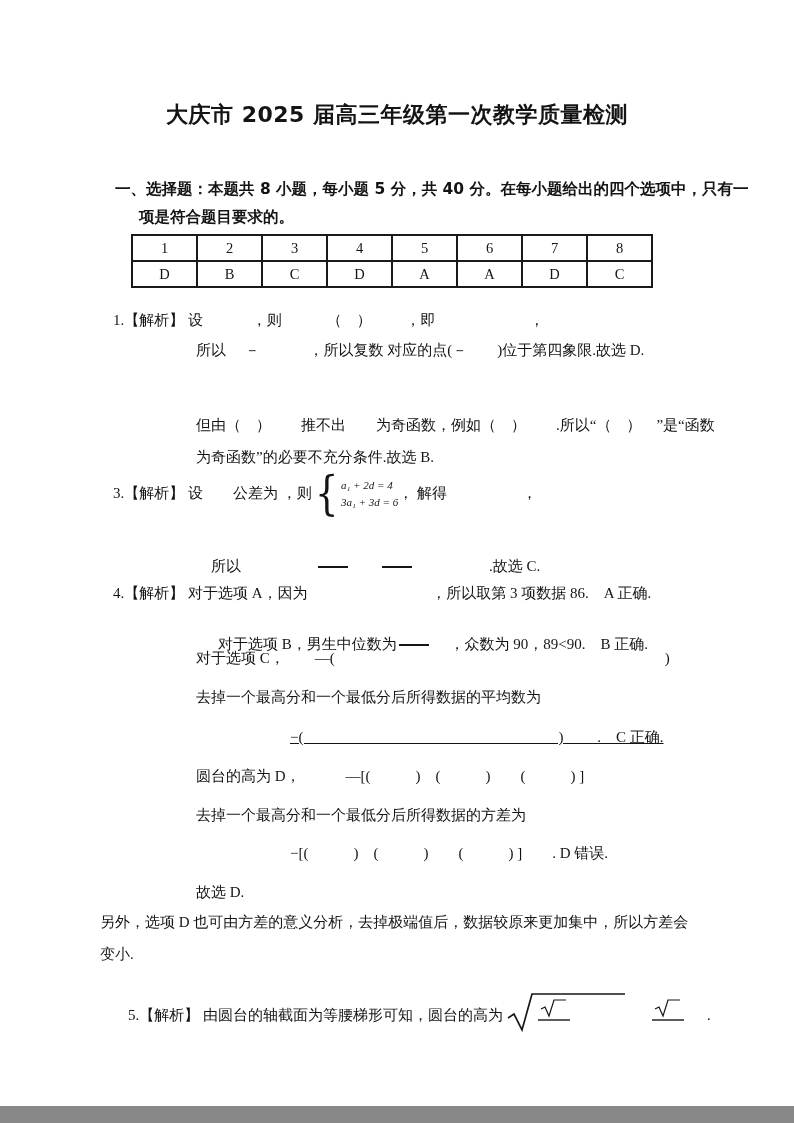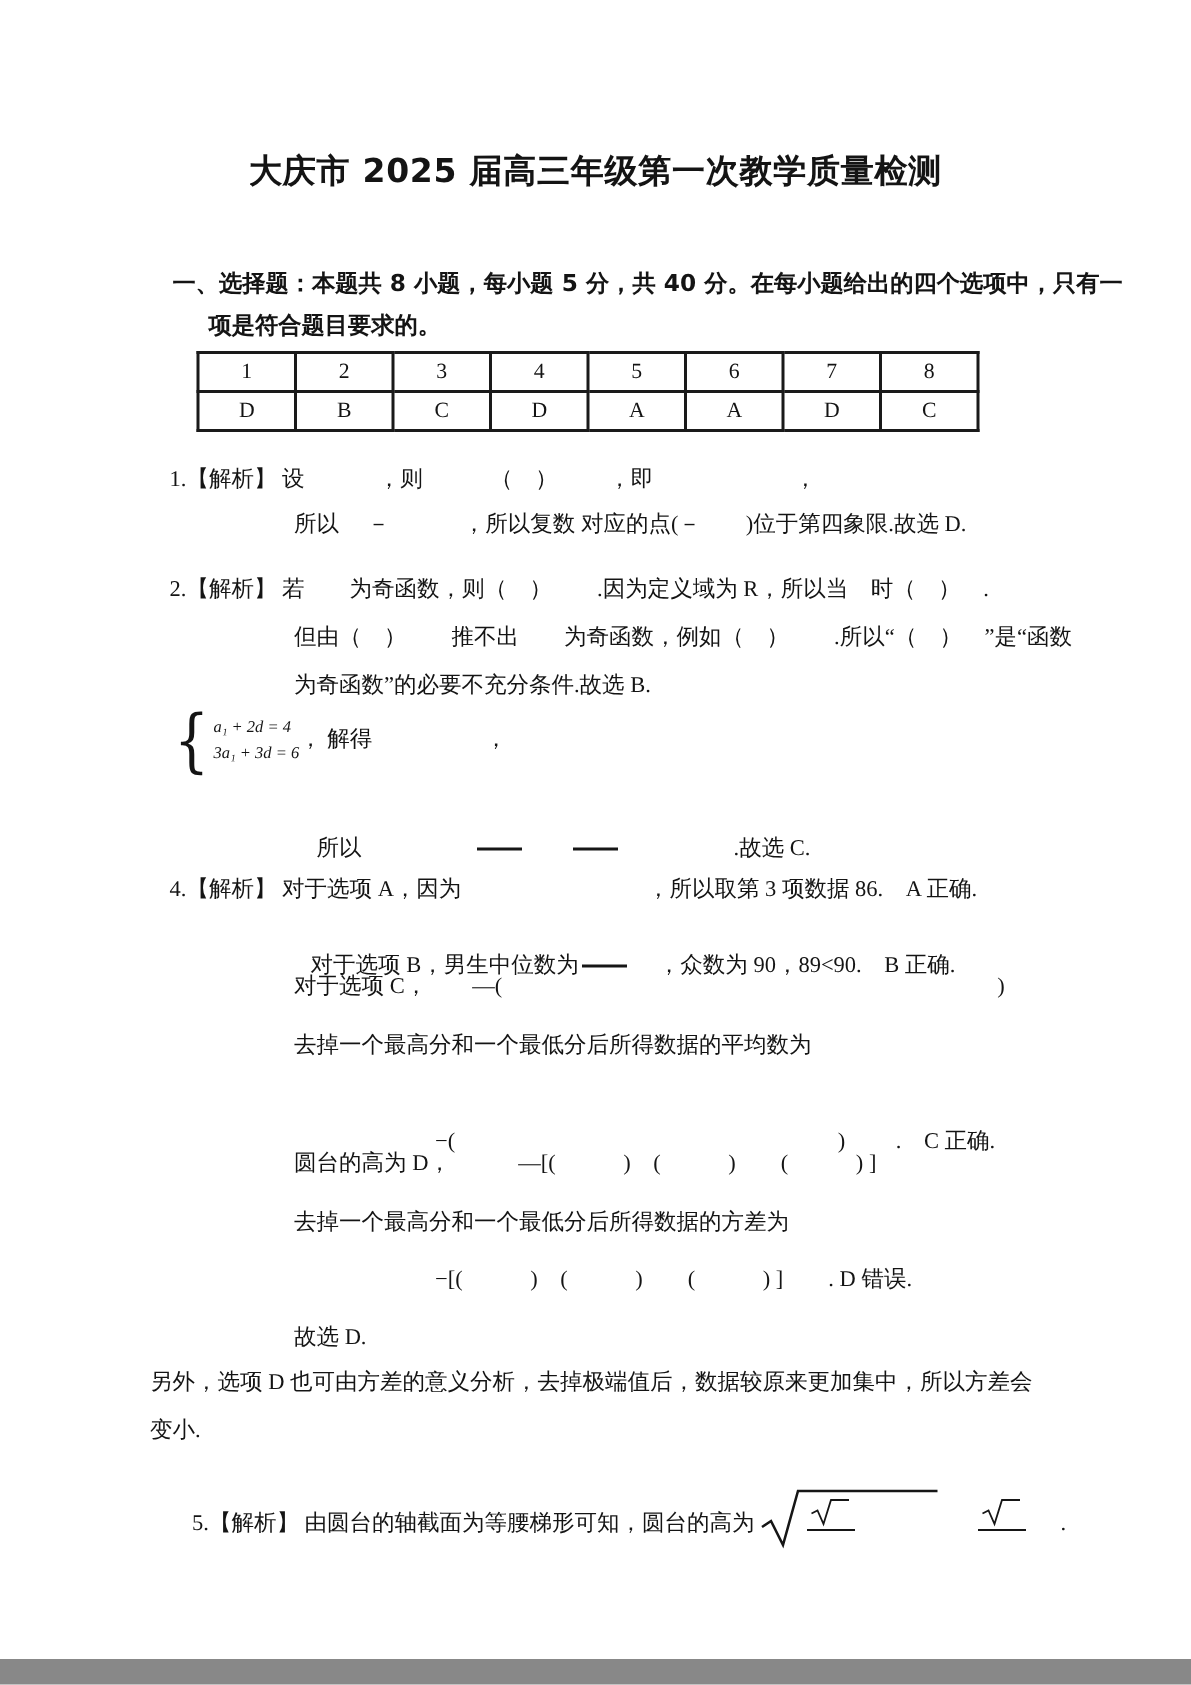--- a/index.html
+++ b/index.html
@@ -67,38 +67,37 @@
       <td>A</td>
       <td>D</td>
       <td>C</td>
     </tr>
   </tbody>
     </table>
 
   <div class="abs" style="left:113px;top:311px;text-align:center;">1.【解析】 设　　　 ，则　　　（　）　　 ，即　　　　　　 ，</div>
   <div class="abs" style="left:196px;top:341px;">所以　 －　　　 ，所以复数 对应的点(－　　)位于第四象限.故选 D.</div>
 
-  <div class="abs" style="left:113px;top:384px;">2.【解析】 若　　为奇函数，则（　）　　.因为定义域为 R，所以当　时（　）　.</div>
   <div class="abs" style="left:196px;top:416px;">但由（　）　　推不出　　为奇函数，例如（　）　　.所以“（　）　”是“函数</div>
   <div class="abs" style="left:196px;top:448px;">为奇函数”的必要不充分条件.故选 B.</div>
 
   <div class="abs sys" style="left:113px;top:474px;">
-    <span class="brace">{</span><span class="eqcol"><span>a₁ + 2d = 4</span><span>3a₁ + 3d = 6</span></span><span>， 解得</span><span>　　　　　，</span>
+    <span>3.【解析】 设　　公差为 ，则</span><span class="brace">{</span><span class="eqcol"><span>a₁ + 2d = 4</span><span>3a₁ + 3d = 6</span></span><span>， 解得</span><span>　　　　　，</span>
   </div>
   <div class="abs" style="left:196px;top:538px;">
     <span>所以　　　　　</span><span class="hbar"></span><span>　　</span><span class="hbar"></span><span>　　　　　.故选 C.</span>
   </div>
 
   <div class="abs" style="left:113px;top:584px;">4.【解析】 对于选项 A，因为　　　　　　　　 ，所以取第 3 项数据 86.　A 正确.</div>
-  <div class="abs" style="left:192px;top:616px;">
+  <div class="abs" style="left:203px;top:616px;">
     <span>对于选项 B，男生中位数为</span><span class="hbar"></span><span>　 ，众数为 90，89&lt;90.　B 正确.</span>
   </div>
   <div class="abs" style="left:196px;top:688px;">去掉一个最高分和一个最低分后所得数据的平均数为</div>
   <div class="abs" style="left:196px;top:649px;">对于选项 C，　　—(　　　　　　　　　　　　　　　　　　　　　　)</div>
-  <div class="abs" style="left:290px;top:752px;">−(　　　　　　　　　　　　　　　　　)　　 .　C 正确.</div>
+  <div class="abs" style="left:290px;top:728px;text-decoration:underline;">−(　　　　　　　　　　　　　　　　　)　　 .　C 正确.</div>
   <div class="abs" style="left:196px;top:767px;">圆台的高为 D，　　　—[(　　　)　(　　　)　　(　　　) ]</div>
   <div class="abs" style="left:196px;top:806px;">去掉一个最高分和一个最低分后所得数据的方差为</div>
   <div class="abs" style="left:290px;top:844px;">−[(　　　)　(　　　)　　(　　　) ]　　. D 错误.</div>
   <div class="abs" style="left:196px;top:883px;">故选 D.</div>
 
   <div class="abs" style="left:100px;top:913px;">另外，选项 D 也可由方差的意义分析，去掉极端值后，数据较原来更加集中，所以方差会</div>
   <div class="abs" style="left:100px;top:945px;">变小.</div>
 
   <div class="abs" style="left:113px;top:972px;">
     <span>5.【解析】 由圆台的轴截面为等腰梯形可知，圆台的高为</span><svg class="radsvg" width="200" height="44" viewBox="0 0 200 44">

